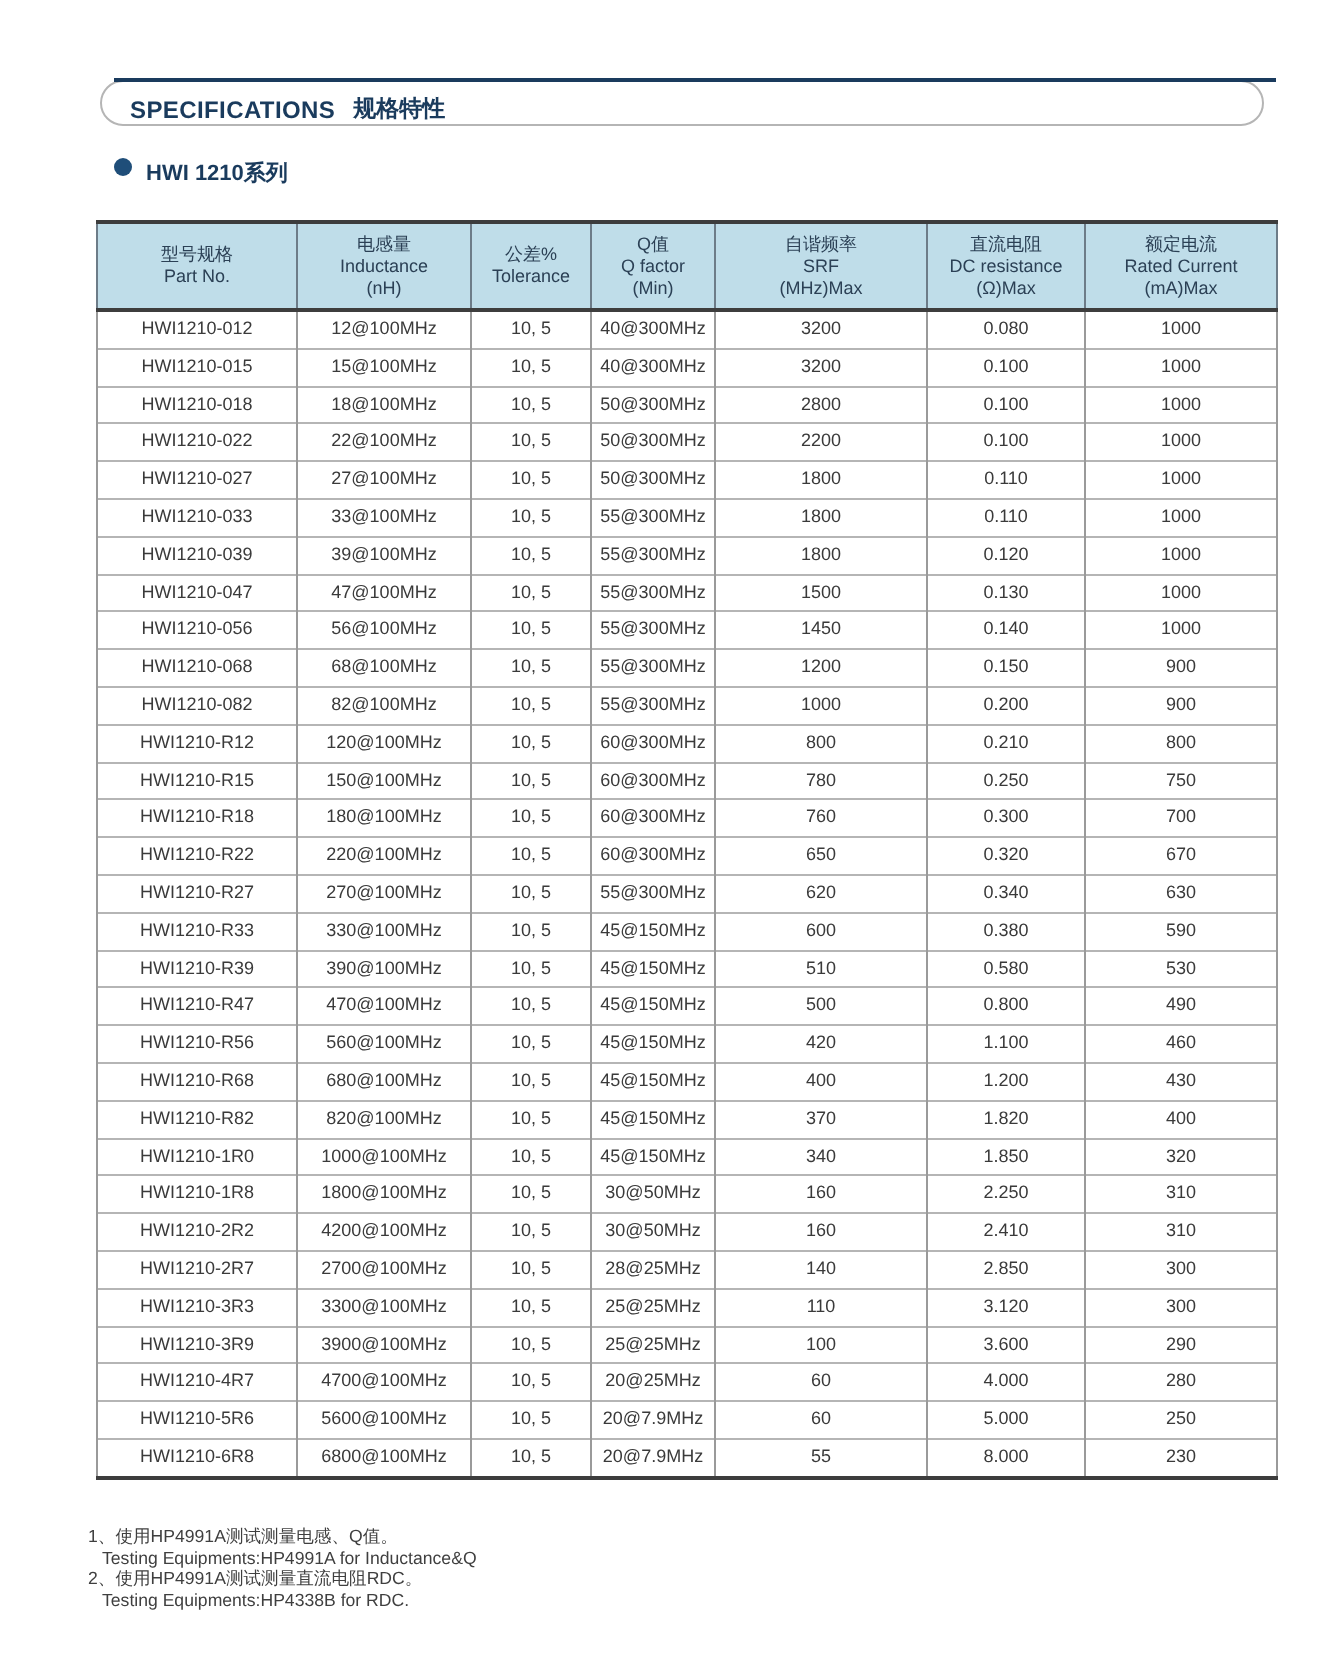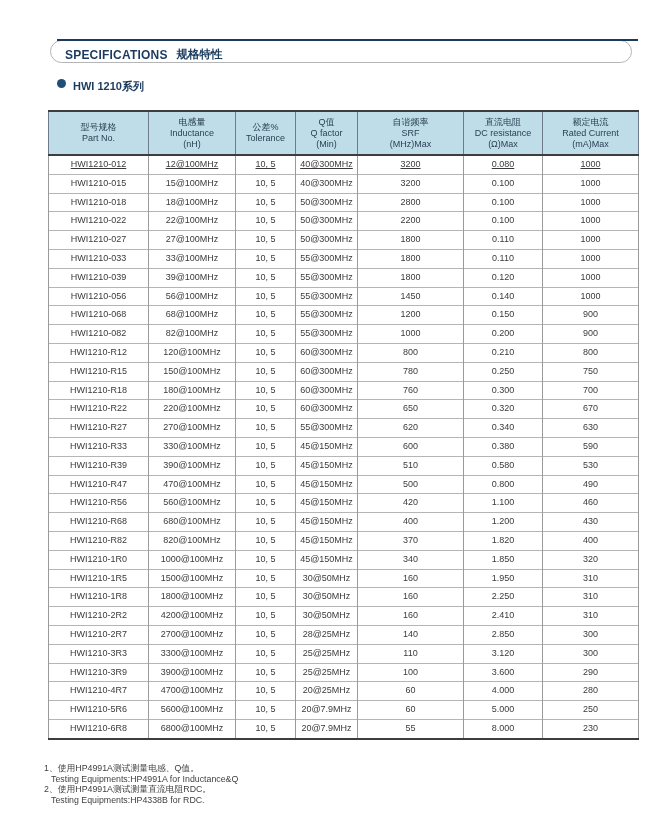--- a/index.html
+++ b/index.html
@@ -40,21 +40,21 @@
     font-size:9px;line-height:11px;height:42px;text-align:center;
     border-left:1px solid #6d7c88;border-right:1px solid #6d7c88;
     border-bottom:2px solid #3d3d3d;padding:0;
   }
   table.spec td{
     font-size:9px;color:#3a3a3a;text-align:center;height:17.8px;
     padding:0;line-height:17.8px;white-space:nowrap;overflow:hidden;
     border-left:1px solid #9a9a9a;border-right:1px solid #9a9a9a;
     border-top:1px solid #b5b5b5;
   }
-  table.spec tbody tr:first-child td{border-top:none;text-decoration:underline;}
+  table.spec tbody tr:first-child td{border-top:none;}
   
   .notes{position:absolute;left:44px;top:763px;font-size:8.8px;color:#3f3f3f;line-height:10.6px;}
   .note-en{padding-left:7px;}
 </style>
 </head>
 <body>
 
 <div class="banner-rule"></div>
 <div class="banner-pill">
   <span class="banner-title">SPECIFICATIONS</span>
@@ -171,20 +171,29 @@
       <tr>
         <td>HWI1210-039</td>
         <td>39@100MHz</td>
         <td>10, 5</td>
         <td>55@300MHz</td>
         <td>1800</td>
         <td>0.120</td>
         <td>1000</td>
       </tr>
       <tr>
+        <td>HWI1210-047</td>
+        <td>47@100MHz</td>
+        <td>10, 5</td>
+        <td>55@300MHz</td>
+        <td>1500</td>
+        <td>0.130</td>
+        <td>1000</td>
+      </tr>
+      <tr>
         <td>HWI1210-056</td>
         <td>56@100MHz</td>
         <td>10, 5</td>
         <td>55@300MHz</td>
         <td>1450</td>
         <td>0.140</td>
         <td>1000</td>
       </tr>
       <tr>
         <td>HWI1210-068</td>
@@ -304,29 +313,20 @@
         <td>400</td>
       </tr>
       <tr>
         <td>HWI1210-1R0</td>
         <td>1000@100MHz</td>
         <td>10, 5</td>
         <td>45@150MHz</td>
         <td>340</td>
         <td>1.850</td>
         <td>320</td>
-      </tr>
-      <tr>
-        <td>HWI1210-1R5</td>
-        <td>1500@100MHz</td>
-        <td>10, 5</td>
-        <td>30@50MHz</td>
-        <td>160</td>
-        <td>1.950</td>
-        <td>310</td>
       </tr>
       <tr>
         <td>HWI1210-1R8</td>
         <td>1800@100MHz</td>
         <td>10, 5</td>
         <td>30@50MHz</td>
         <td>160</td>
         <td>2.250</td>
         <td>310</td>
       </tr>

